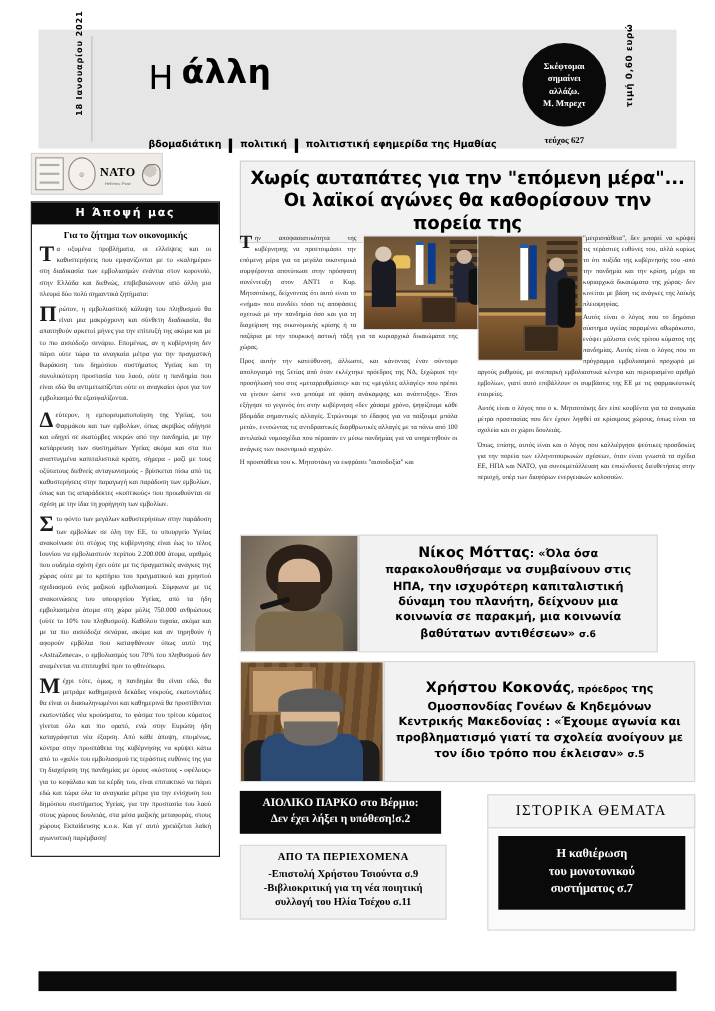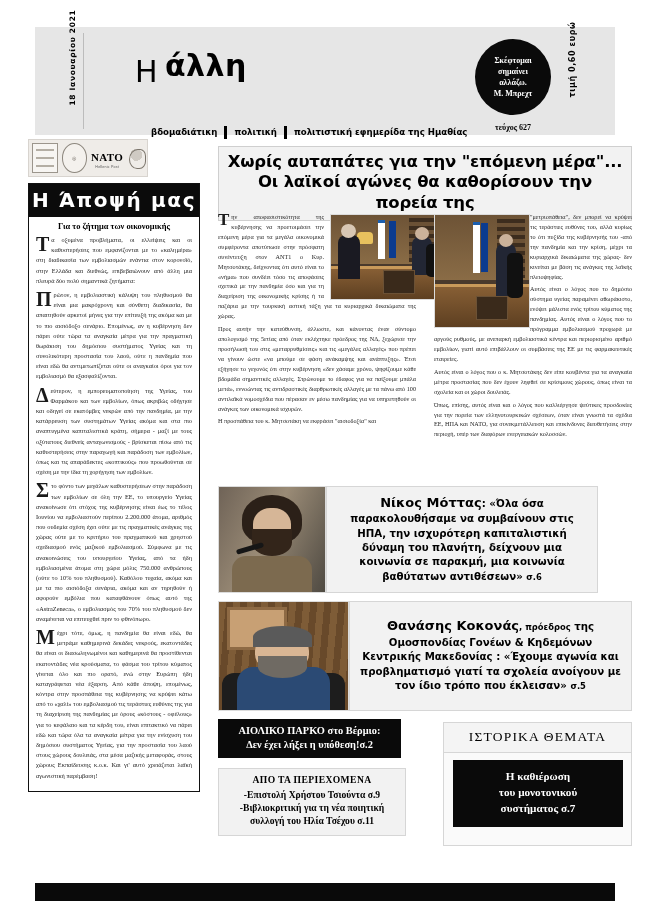--- a/index.html
+++ b/index.html
@@ -38,21 +38,21 @@
     position:absolute;left:130px;top:24px;
     font-family:"DejaVu Sans", sans-serif;
     font-size:30px;font-weight:bold;line-height:1;letter-spacing:.5px;
   }
   .title-apopsi{
     position:absolute;left:48px;top:38px;
     font-family:"DejaVu Sans", sans-serif;
     font-size:68px;font-weight:400;line-height:1;letter-spacing:-1px;
   }
   .tagline{
-    position:absolute;left:116px;top:98px;
+    position:absolute;left:100px;top:98px;
     font-size:8.6px;font-weight:bold;
     display:flex;align-items:center;gap:0;
     font-family:"DejaVu Sans", sans-serif;
   }
   .tagline span{white-space:nowrap;}
   .tag-sep{
     display:inline-block;width:3px;height:13px;background:#000;
     margin:0 7px;position:relative;top:1px;
   }
   .quote-circle{
@@ -108,21 +108,21 @@
 
   
   .edit-col{
     position:absolute;left:28px;top:183px;width:172px;
     border:1.5px solid #111;background:#fff;box-sizing:border-box;
     padding-bottom:6px;
   }
   .edit-banner{
     background:#0b0b0b;color:#fff;text-align:center;
     font-family:"DejaVu Sans", sans-serif;
-    font-size:20px;font-weight:bold;letter-spacing:1.6px;
+    font-size:10px;font-weight:bold;letter-spacing:1.6px;
     padding:4px 0 5px;
   }
   .edit-sub{
     text-align:center;font-size:8.4px;font-weight:bold;
     font-family:"Liberation Serif", serif;
     padding:5px 6px 4px;
   }
   .edit-body{padding:0 7px;}
   .edit-p{
     font-family:"Liberation Serif", serif;
@@ -431,21 +431,21 @@
           <div class="frame"></div>
           <div class="chair"></div>
         <div class="body"></div>
           <div class="face"></div>
           <div class="hair"></div>
           <div class="beard"></div>
       </div>
     </div>
     <div class="teaser-text">
       <p>
-        <span class="tname">Θανάσης Κοκονάς</span><span class="tsmall">, πρόεδρος</span>
+        <span class="tname">Χρήστου Κοκονάς</span><span class="tsmall">, πρόεδρος</span>
         <span>της Ομοσπονδίας Γονέων &amp; Κηδεμόνων Κεντρικής Μακεδονίας : «Έχουμε αγωνία και προβληματισμό γιατί τα σχολεία ανοίγουν με τον ίδιο τρόπο που έκλεισαν»</span>
         <span class="tsmall">σ.5</span>
       </p>
     </div>
   </div>
 
   <div class="wind-box">
     <div>ΑΙΟΛΙΚΟ ΠΑΡΚΟ στο Βέρμιο:</div>
     <div>Δεν έχει λήξει η υπόθεση!σ.2</div>
   </div>

